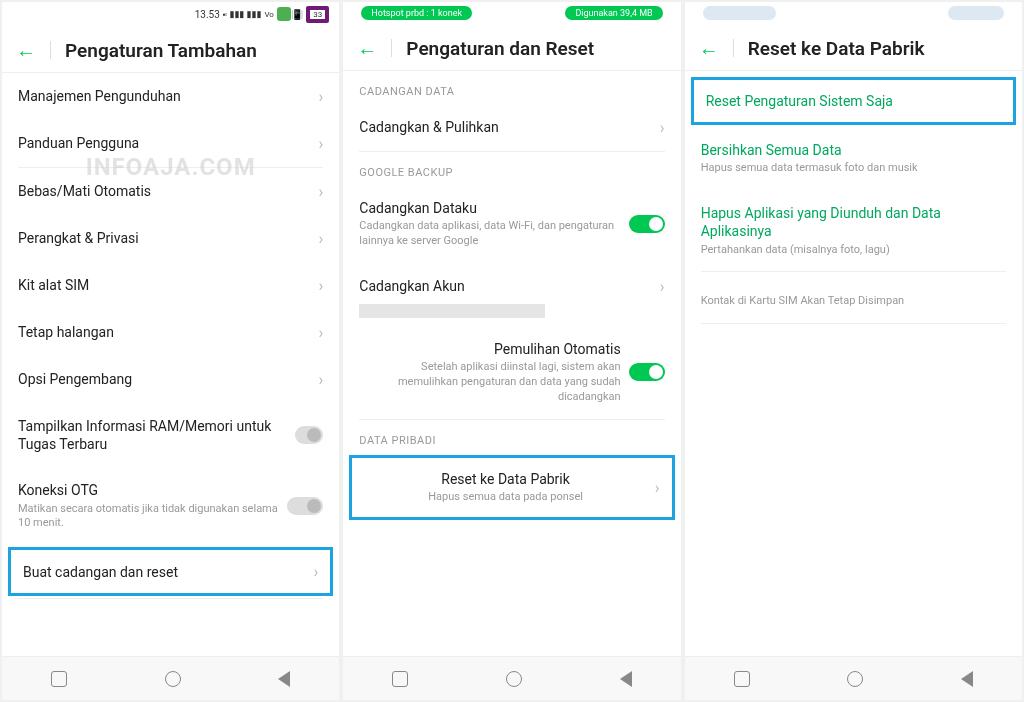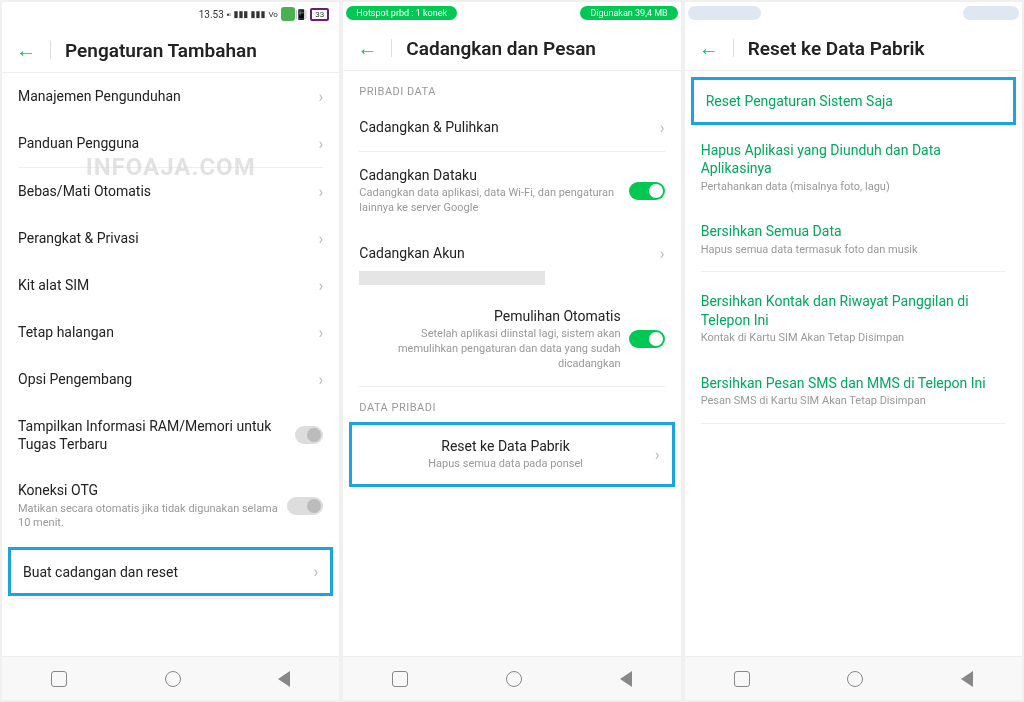--- a/index.html
+++ b/index.html
@@ -25,34 +25,34 @@
   display: flex;
   justify-content: flex-end;
   align-items: center;
   padding: 0 10px;
   font-size: 10px;
   color: #333;
 }
 .status-left { display: flex; align-items: center; gap: 3px; }
 .status-right { display: flex; align-items: center; gap: 3px; }
 .signal-dots { display:inline-block; font-size: 8px; letter-spacing: -1px; }
-.battery-box { border: 2px solid #701a75; border-radius: 2px; padding: 0 3px; font-size: 8px; }
+.battery-box { border: 4px solid #701a75; border-radius: 2px; padding: 0 3px; font-size: 8px; }
 .pill {
   background: #00c853;
   color: #fff;
   font-size: 9px;
   padding: 2px 10px;
   border-radius: 10px;
 }
 .pill.open { background: #00c853; }
 .pill.faded { background: #dde8f2; color: #dde8f2; }
 .top-pills {
   display: flex;
   justify-content: space-between;
-  padding: 4px 3px;
+  padding: 4px 18px;
 }
 .header {
   display: flex;
   align-items: center;
   padding: 12px 14px 10px;
   gap: 14px;
 }
 .back-arrow {
   color: #00c853;
   font-size: 20px;
@@ -246,30 +246,31 @@
 </div>
 
 <div class="phone">
   <div class="top-pills">
     <span class="pill open">Hotspot prbd : 1 konek</span>
     <span class="pill open">Digunakan 39,4 MB</span>
   </div>
   <div class="header">
     <span class="back-arrow">←</span>
     <span class="header-divider"></span>
-    <span class="header-title">Cadangkan dan Pesan</span>
+    <span class="header-title">Pengaturan dan Reset</span>
   </div>
   <div class="divider-full"></div>
   <div class="content">
-    <div class="section-header">PRIBADI DATA</div>
+    <div class="section-header">CADANGAN DATA</div>
     <div class="row">
       <span class="row-title">Cadangkan &amp; Pulihkan</span>
       <span class="chevron">›</span>
     </div>
     <div class="divider"></div>
+    <div class="section-header">GOOGLE BACKUP</div>
     <div class="row">
       <div class="row-text">
         <div class="row-title">Cadangkan Dataku</div>
         <div class="row-sub">Cadangkan data aplikasi, data Wi-Fi, dan pengaturan lainnya ke server Google</div>
       </div>
       <span class="toggle on"></span>
     </div>
     <div class="row" style="padding-bottom:4px;">
       <span class="row-title">Cadangkan Akun</span>
       <span class="chevron">›</span>
@@ -313,41 +314,34 @@
   </div>
   <div class="divider-full"></div>
   <div class="content">
     <div class="highlight-box" style="margin-top:6px;">
       <div class="row">
         <span class="row-title green">Reset Pengaturan Sistem Saja</span>
       </div>
     </div>
     <div class="row">
       <div class="row-text">
+        <div class="row-title green">Bersihkan Semua Data</div>
+        <div class="row-sub">Hapus semua data termasuk foto dan musik</div>
+      </div>
+    </div>
+    <div class="row">
+      <div class="row-text">
         <div class="row-title green">Hapus Aplikasi yang Diunduh dan Data Aplikasinya</div>
         <div class="row-sub">Pertahankan data (misalnya foto, lagu)</div>
       </div>
     </div>
-    <div class="row">
-      <div class="row-text">
-        <div class="row-title green">Bersihkan Semua Data</div>
-        <div class="row-sub">Hapus semua data termasuk foto dan musik</div>
-      </div>
-    </div>
     <div class="divider"></div>
     <div class="row" style="padding-top:20px;">
       <div class="row-text">
-        <div class="row-title green">Bersihkan Kontak dan Riwayat Panggilan di Telepon Ini</div>
         <div class="row-sub">Kontak di Kartu SIM Akan Tetap Disimpan</div>
-      </div>
-    </div>
-    <div class="row">
-      <div class="row-text">
-        <div class="row-title green">Bersihkan Pesan SMS dan MMS di Telepon Ini</div>
-        <div class="row-sub">Pesan SMS di Kartu SIM Akan Tetap Disimpan</div>
       </div>
     </div>
     <div class="divider"></div>
   </div>
   <div class="nav-bar">
     <div class="nav-icon nav-square"></div>
     <div class="nav-icon nav-circle"></div>
     <div class="nav-triangle"></div>
   </div>
 </div>

